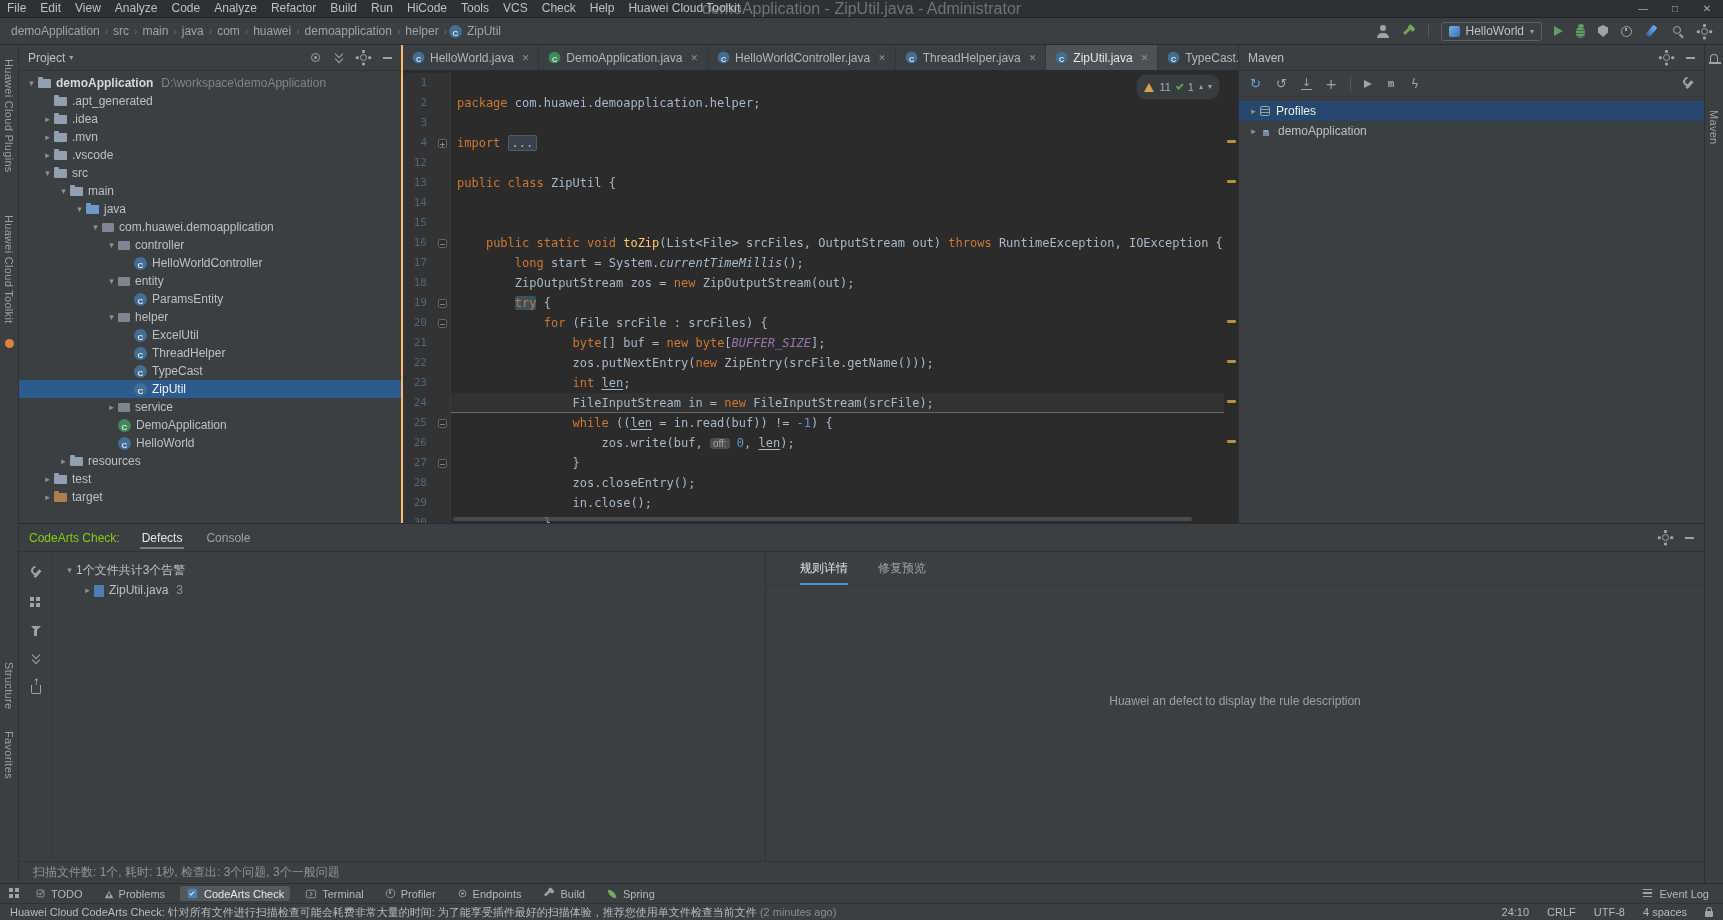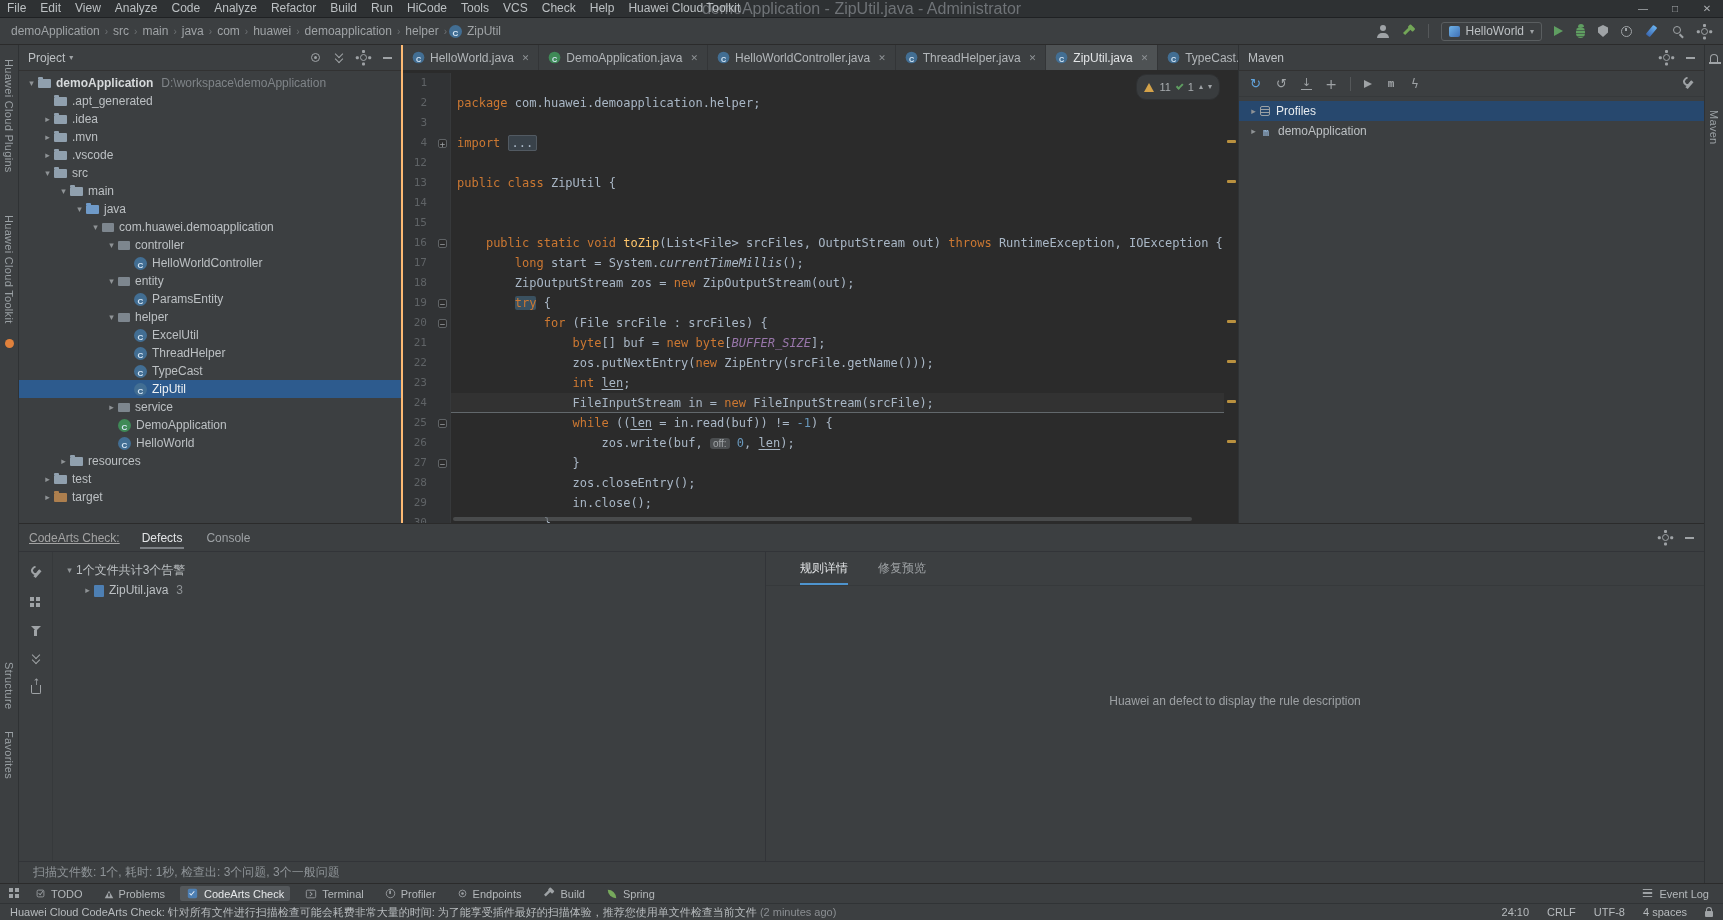--- a/index.html
+++ b/index.html
@@ -91,21 +91,21 @@
   .mtree{padding-top:4px;font-size:12px;}
   .mrow{height:20px;display:flex;align-items:center;padding-left:8px;}
   .mrow .ic{margin-right:6px;}
   .mrow.selected{background:#27486e;}
   .mlabel{color:#bcc0c3;}
   .mrow.selected .mlabel{color:#e8ecef;}
 
   
   .bottom{height:360px;flex:none;background:#3c3f41;border-top:1px solid #2b2b2b;display:flex;flex-direction:column;}
   .bp-header{height:27px;flex:none;display:flex;align-items:center;gap:20px;padding:0 10px;}
-  .bp-title{color:#a3a3a3;text-decoration:underline;}
+  .bp-title{color:#84cc16;}
   .bp-tab{color:#9da1a4;padding:5px 2px 4px;}
   .bp-tab.active{color:#e2e4e6;box-shadow:inset 0 -2px 0 #7c8084;}
   .bp-body{flex:1;display:flex;min-height:0;border-top:1px solid #323438;}
   .bp-tools{width:34px;flex:none;display:flex;flex-direction:column;align-items:center;gap:17px;padding-top:15px;border-right:1px solid #36393b;}
   .bp-left{width:712px;flex:none;padding-top:8px;font-size:12px;}
   .brow{height:20px;display:flex;align-items:center;padding-left:10px;}
   .brow.indent{padding-left:28px;}
   .brow .ic{margin-right:5px;}
   .blabel{color:#bcc0c3;}
   .bcount{color:#8f9396;margin-left:8px;}

